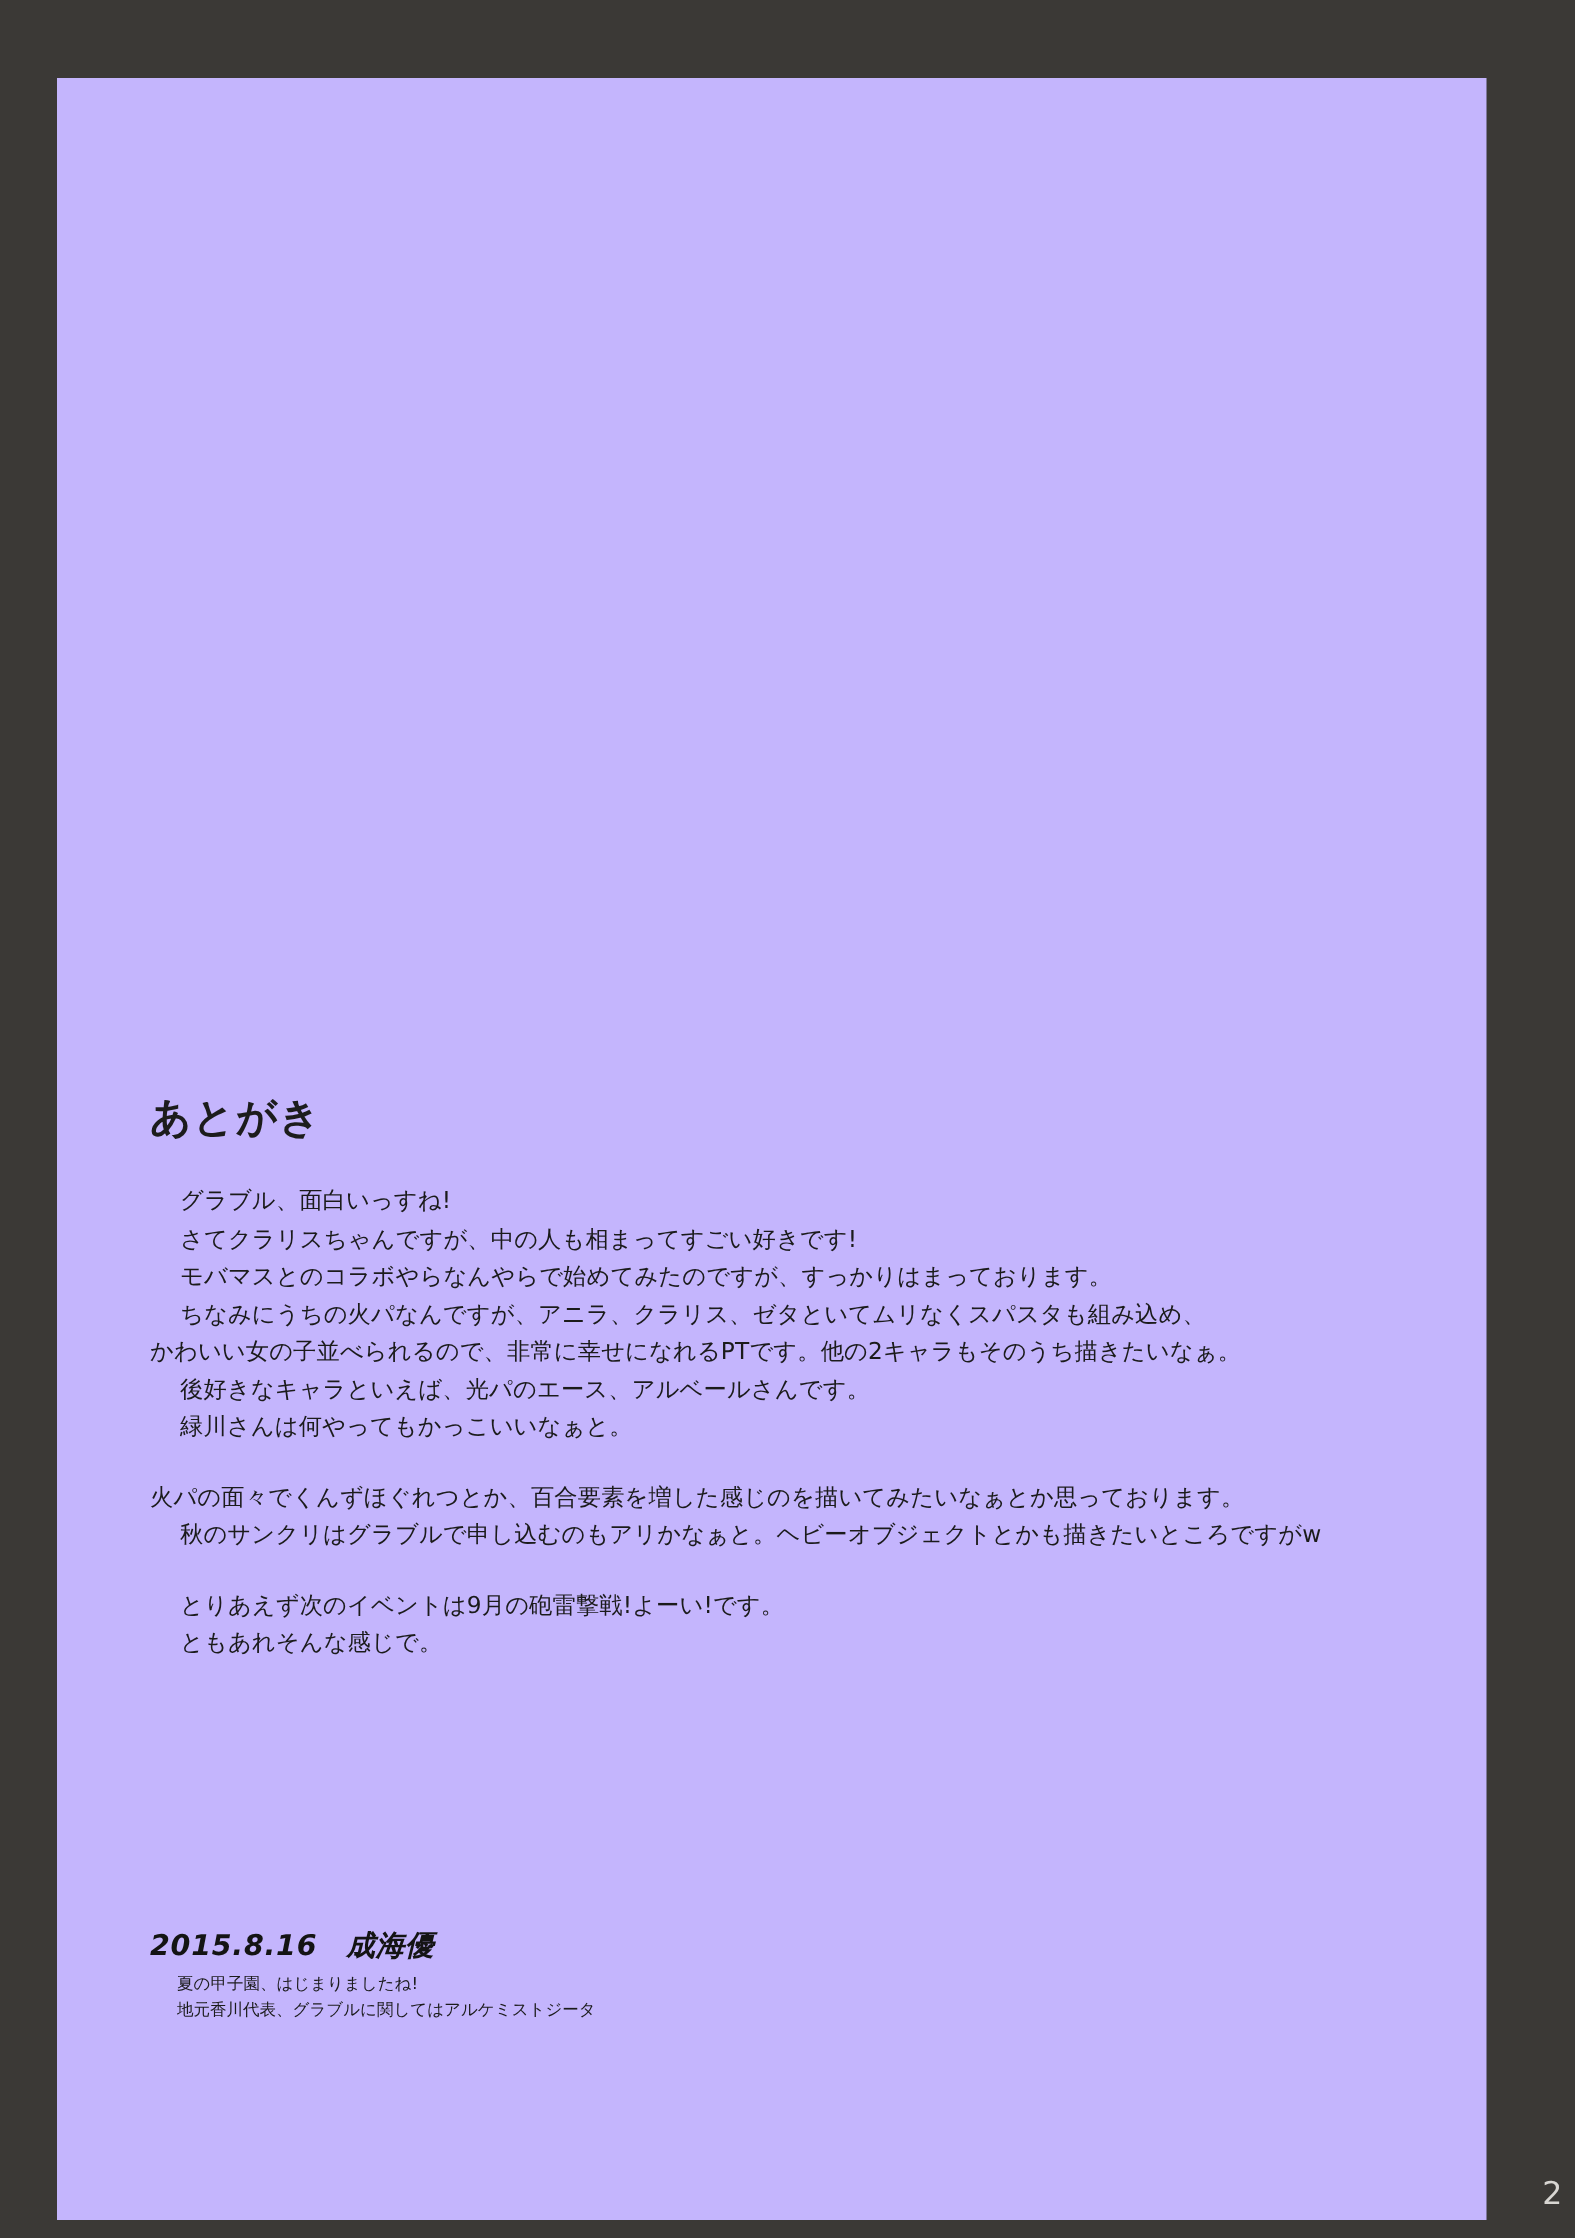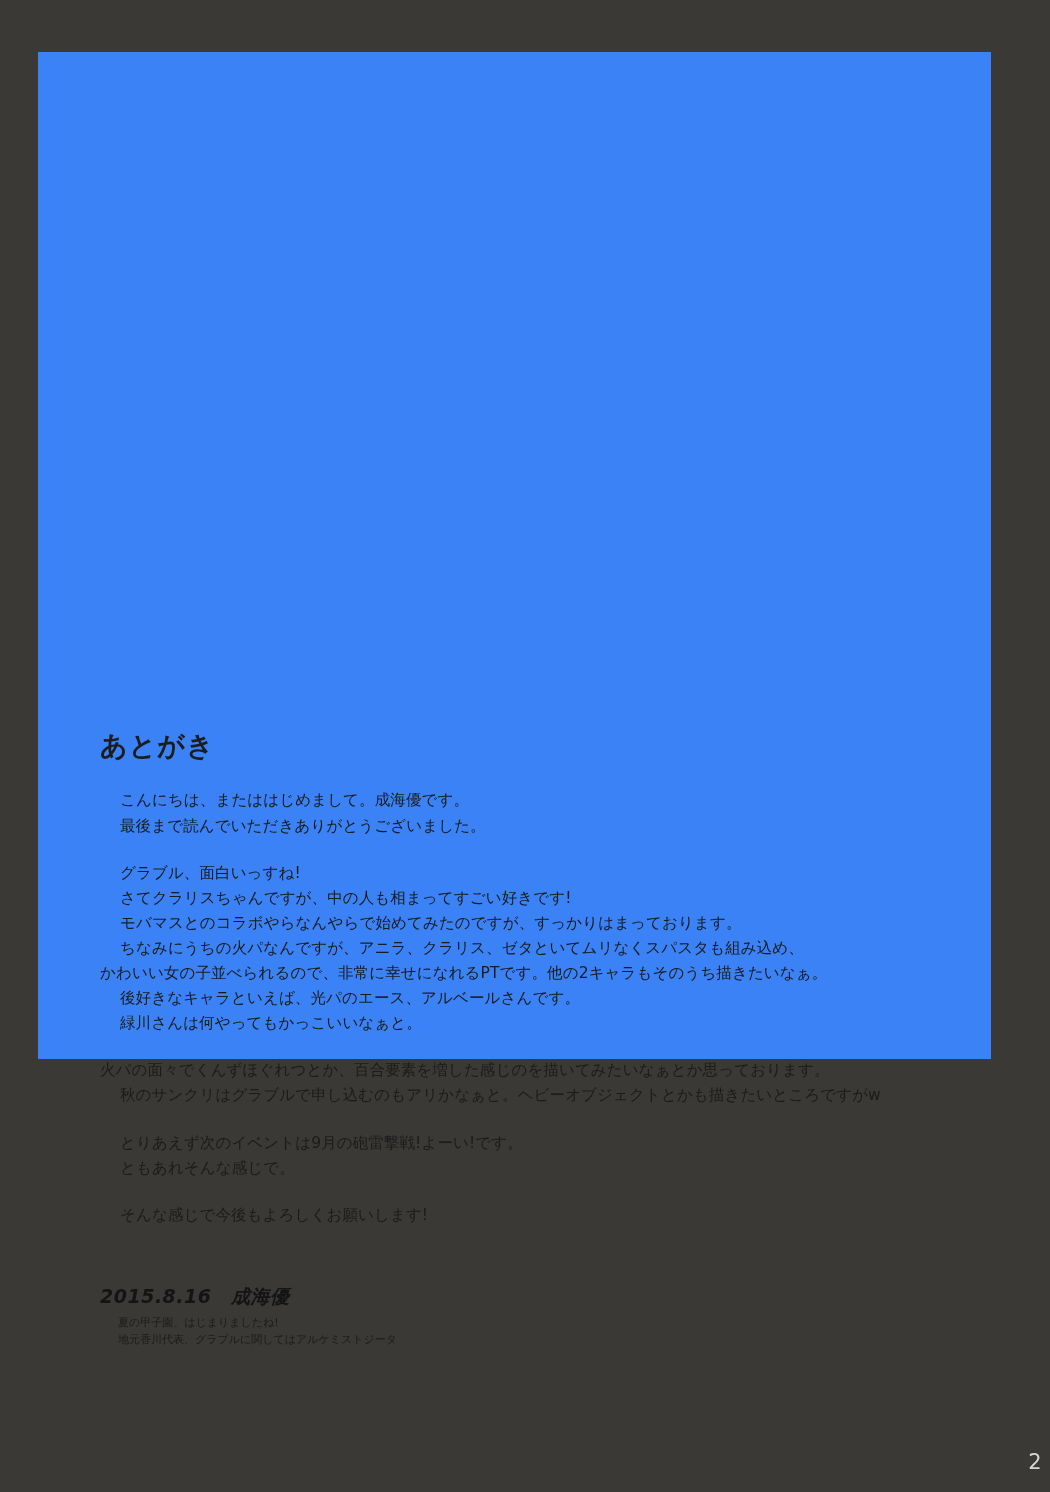--- a/index.html
+++ b/index.html
@@ -18,22 +18,22 @@
     left: 0;
     top: 0;
     width: 1050px;
     height: 1492px;
   }
   .page-sheet {
     position: absolute;
     left: 38px;
     top: 52px;
     width: 953px;
-    height: 1007px;
-    background: #3b82f6;
+    height: 1428px;
+    background: #c4b5fd;
   }
   .afterword-block {
     position: absolute;
     left: 62px;
     top: 678px;
     width: 860px;
   }
   .afterword-title {
     font-family: "DejaVu Sans", sans-serif;
     font-size: 27px;
@@ -97,24 +97,20 @@
 </head>
 <body>
 
 <div class="page-wrap">
 
   <div class="page-sheet">
 
     <div class="afterword-block">
       <h1 class="afterword-title">あとがき</h1>
 
-      <div class="para">
-        <div class="line indent">こんにちは、またははじめまして。成海優です。</div>
-        <div class="line indent">最後まで読んでいただきありがとうございました。</div>
-      </div>
 
       <div class="para">
         <div class="line indent">グラブル、面白いっすね!</div>
         <div class="line indent">さてクラリスちゃんですが、中の人も相まってすごい好きです!</div>
         <div class="line indent">モバマスとのコラボやらなんやらで始めてみたのですが、すっかりはまっております。</div>
         <div class="line indent">ちなみにうちの火パなんですが、アニラ、クラリス、ゼタといてムリなくスパスタも組み込め、</div>
         <div class="line">かわいい女の子並べられるので、非常に幸せになれるPTです。他の2キャラもそのうち描きたいなぁ。</div>
         <div class="line indent">後好きなキャラといえば、光パのエース、アルベールさんです。</div>
         <div class="line indent">緑川さんは何やってもかっこいいなぁと。</div>
       </div>
@@ -122,23 +118,20 @@
       <div class="para">
         <div class="line">火パの面々でくんずほぐれつとか、百合要素を増した感じのを描いてみたいなぁとか思っております。</div>
         <div class="line indent">秋のサンクリはグラブルで申し込むのもアリかなぁと。ヘビーオブジェクトとかも描きたいところですがw</div>
       </div>
 
       <div class="para">
         <div class="line indent">とりあえず次のイベントは9月の砲雷撃戦!よーい!です。</div>
         <div class="line indent">ともあれそんな感じで。</div>
       </div>
 
-      <div class="para tight">
-        <div class="line indent">そんな感じで今後もよろしくお願いします!</div>
-      </div>
     </div>
 
     <div class="sign-block">
       <div class="sign-date">2015.8.16　成海優</div>
       <div class="sign-line">夏の甲子園、はじまりましたね!</div>
       <div class="sign-line">地元香川代表、グラブルに関してはアルケミストジータ</div>
     </div>
 
   </div>
 

